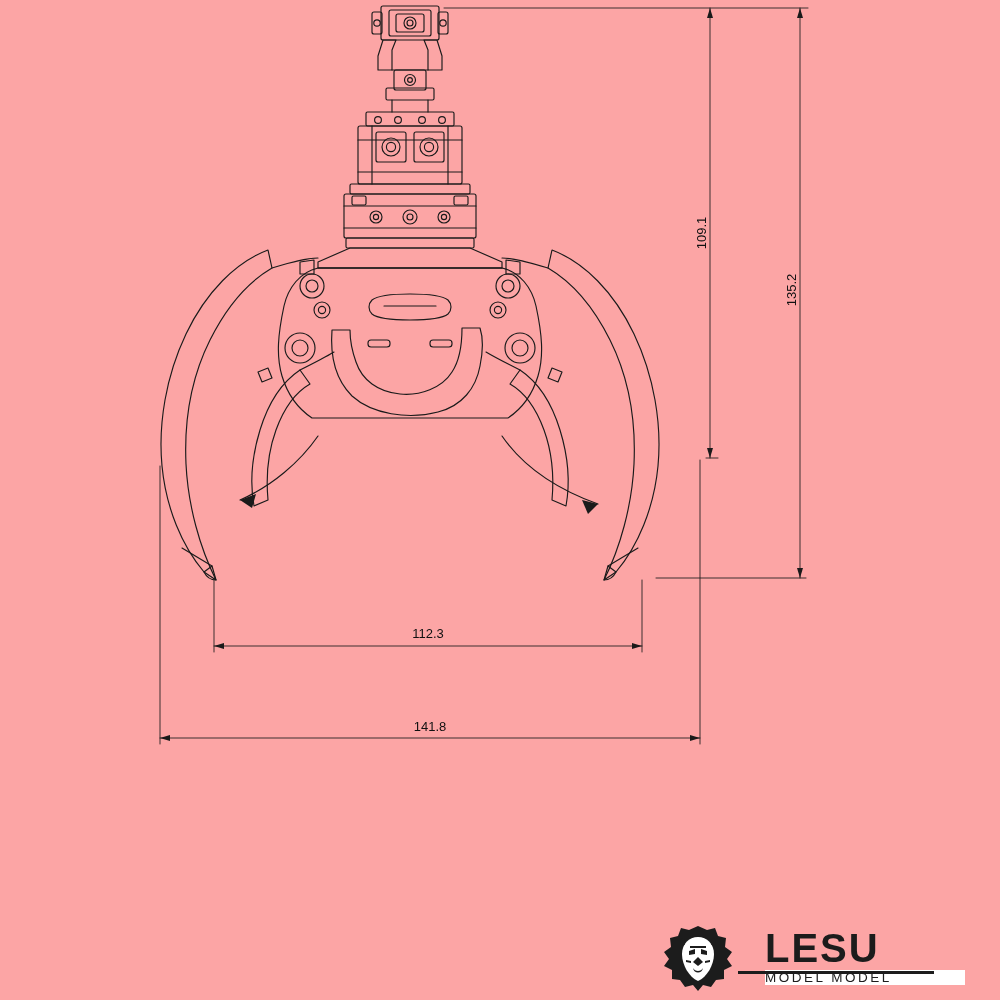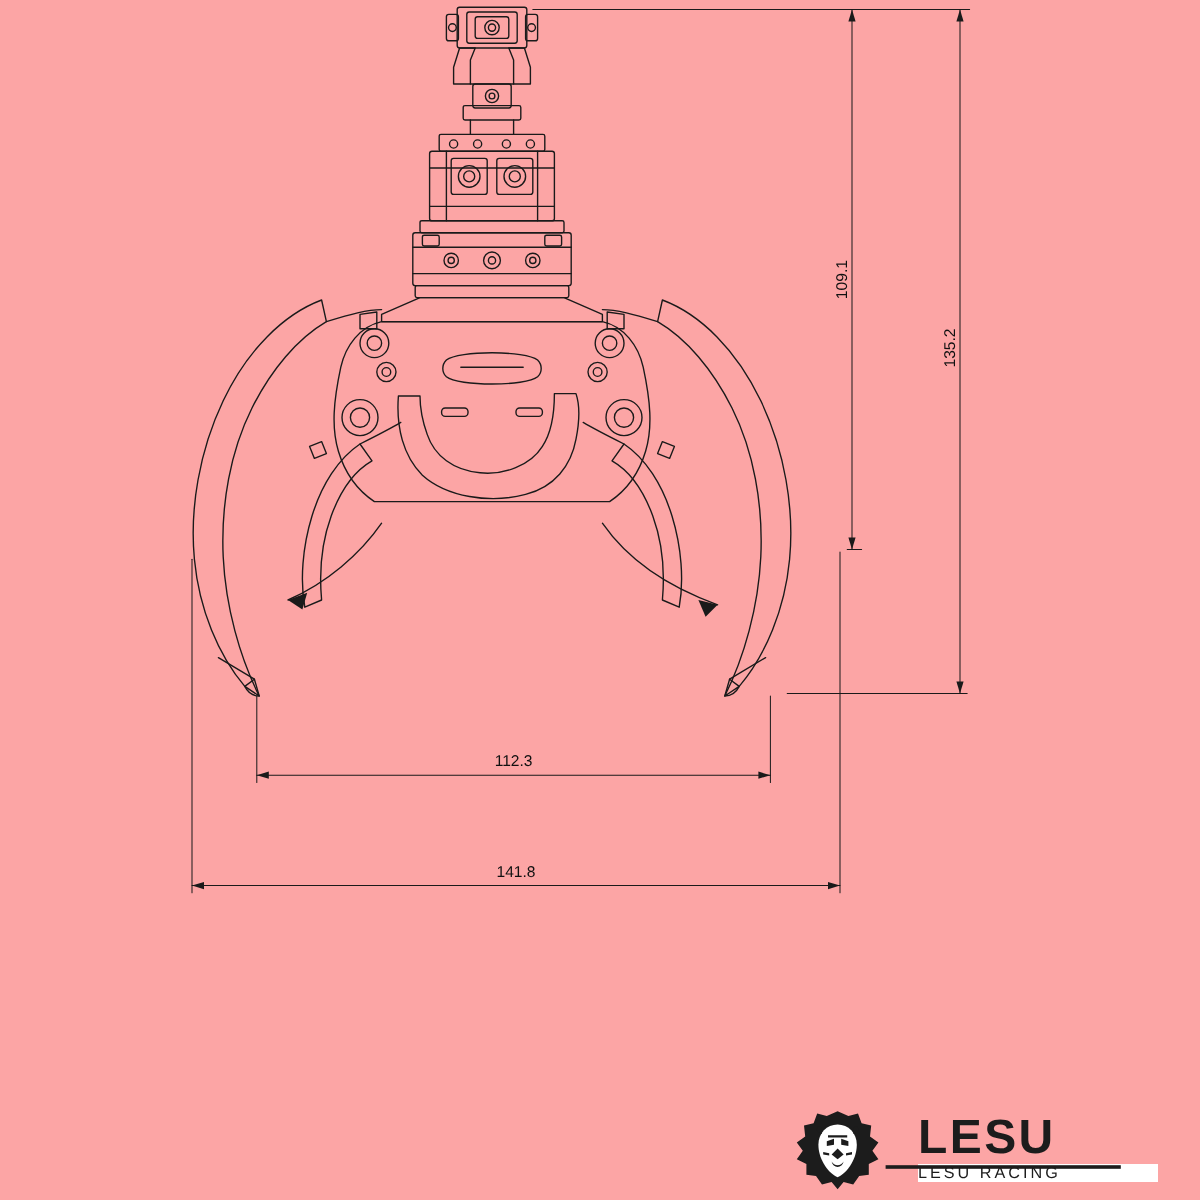--- a/index.html
+++ b/index.html
@@ -311,18 +311,18 @@
 
         <path d="M38 32 L43 37 L38 41 L33 37 Z"></path>
         <path d="M33 43 C35 47 41 47 43 43 C42 49 34 49 33 43 Z"></path>
 
         <path d="M26 35 L31 36 L31 38 L26 37 Z"></path>
         <path d="M50 35 L45 36 L45 38 L50 37 Z"></path>
       </g>
     </svg>
     <div class="brand-text">
       <div class="brand-name">LESU</div>
-      <div class="brand-sub">LESU RACING</div>
+      <div class="brand-sub">MODEL MODEL</div>
     </div>
     <div class="brand-rule"></div>
   </div>
 
 </div>
 
 </body></html>

